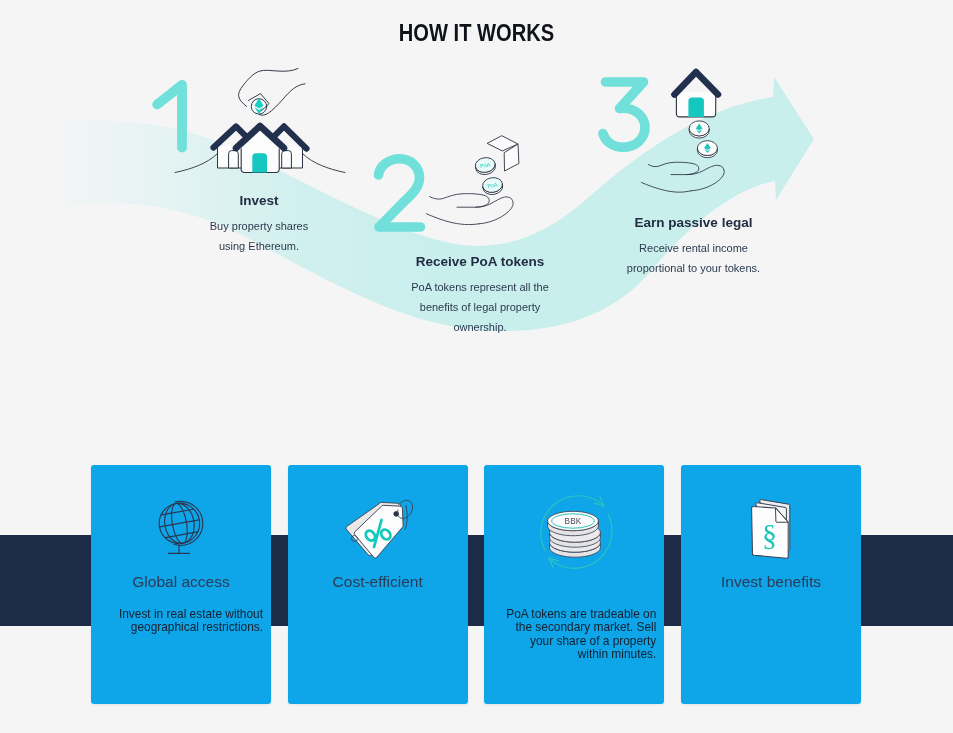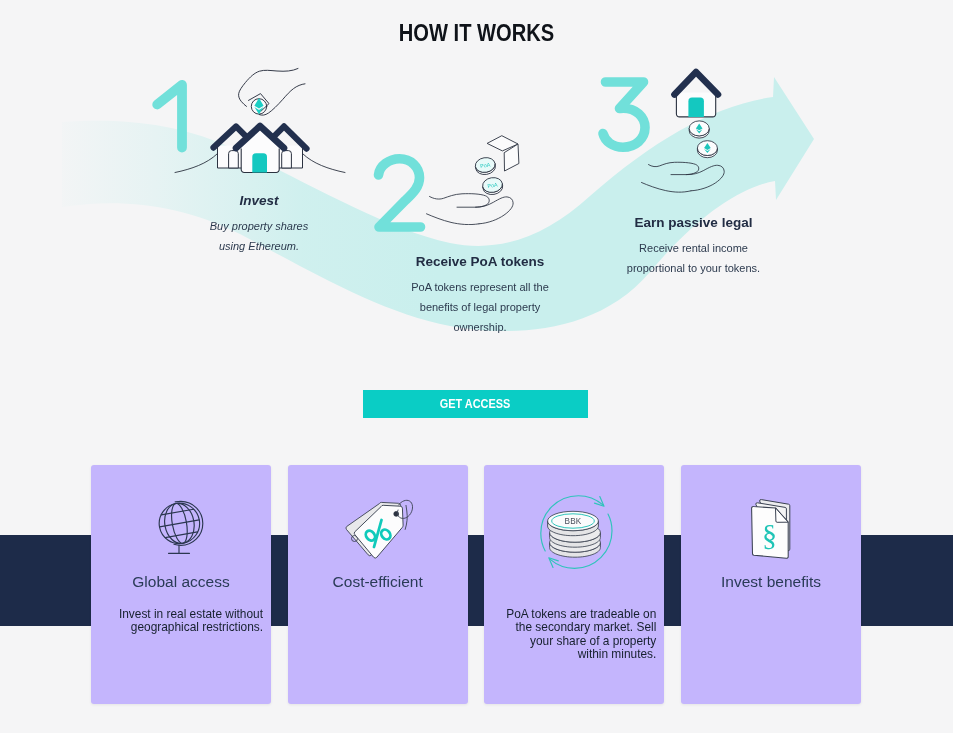--- a/index.html
+++ b/index.html
@@ -16,21 +16,21 @@
   .coinlabel{font-size:5.4px;fill:#25c9bf;font-family:"Liberation Sans",sans-serif;}
   .bbklabel{font-size:8.2px;fill:#4a4f5c;font-family:"Liberation Sans",sans-serif;letter-spacing:0.2px;}
   .seclabel{font-size:30px;fill:#1fc4b6;font-family:"Liberation Serif",serif;}
 
   .cta{position:absolute;left:363px;top:390px;width:225px;height:28px;background:#0acdc5;border:none;color:#ffffff;
        font-size:13px;font-weight:bold;letter-spacing:0px;font-family:"Liberation Sans",sans-serif;cursor:pointer;
        padding:0;line-height:28px;}
   .cta span{display:inline-block;transform:scaleX(0.84);}
 
   .cards{position:absolute;left:91px;top:465px;width:770px;height:239px;display:flex;justify-content:space-between;}
-  .card{width:180px;height:239px;background:#c4b5fd;border-radius:3px;box-shadow:0 1px 3px rgba(0,0,0,.07);
+  .card{width:180px;height:239px;background:#0ea5e9;border-radius:3px;box-shadow:0 1px 3px rgba(0,0,0,.07);
         display:flex;flex-direction:column;align-items:center;position:relative;}
   .card-icon{margin-top:24px;height:74px;display:flex;align-items:center;justify-content:center;}
   .card-title{font-size:15.5px;color:#2a3b57;margin:0;position:absolute;top:108px;width:100%;text-align:center;}
   .card-desc{font-size:11.9px;color:#16202e;line-height:13.3px;text-align:right;position:absolute;top:143px;width:164px;left:8px;margin:0;white-space:pre-line;}
 </style>
 </head>
 <body>
 
 <div class="stage">
 
@@ -144,40 +144,39 @@
   <svg class="ill" id="num1" style="left:145px;top:72px;" width="55" height="90" viewBox="0 0 55 90">
     <path fill="none" stroke="#71e0da" stroke-width="9.8" stroke-linecap="round" stroke-linejoin="round" d="M12.2,32.5 L37.0,12.9 L37.0,75.6"></path>
   </svg>
   <svg class="ill" id="num2" style="left:369px;top:152px;" width="64" height="92" viewBox="0 0 64 92">
     <path fill="none" stroke="#71e0da" stroke-width="9.6" stroke-linecap="round" stroke-linejoin="round" d="M9.5,23.0 C10.5,13.8 20.2,6.8 30.5,6.8 C41.8,6.8 50.5,14.8 50.5,25.7 C50.5,34.2 44.8,40.4 36.5,48.2 L10.0,75.0 L51.5,75.0"></path>
   </svg>
   <svg class="ill" id="num3" style="left:596px;top:70px;" width="64" height="92" viewBox="0 0 64 92">
     <path fill="none" stroke="#71e0da" stroke-width="9.6" stroke-linecap="round" stroke-linejoin="round" d="M9.5,12.0 L47.5,12.0 L23.5,38.5 C24.5,38.3 26.0,38.2 27.5,38.2 C39.5,38.2 49.0,46.6 49.0,57.6 C49.0,68.8 39.5,77.2 27.0,77.2 C17.0,77.2 9.0,71.5 7.0,63.5"></path>
   </svg>
 
-  <div class="step" id="step1" style="left:189px;top:193px;width:140px;font-style:italic;">
+  <div class="step" id="step1" style="left:189px;top:193px;width:140px;">
     <p class="step-title">Invest</p>
     <p class="step-desc">Buy property shares
 using Ethereum.</p>
   </div>
   <div class="step" id="step2" style="left:394px;top:254px;width:172px;">
     <p class="step-title">Receive PoA tokens</p>
     <p class="step-desc">PoA tokens represent all the
 benefits of legal property
 ownership.</p>
   </div>
   <div class="step" id="step3" style="left:616px;top:215px;width:155px;">
     <p class="step-title">Earn passive legal</p>
     <p class="step-desc">Receive rental income
 proportional to your tokens.</p>
   </div>
 
   <div class="navy-band"></div>
   <h1 class="title">HOW IT WORKS</h1>
-  <button class="cta"><span>GET ACCESS</span></button>
   <div class="cards">
 
     <div class="card">
       <div class="card-icon">
         <svg width="64" height="64" viewBox="0 0 64 64" fill="none" stroke="#2b3750" stroke-width="1.15" stroke-linecap="round">
           <g transform="rotate(-10 30.4 29.4)">
             <circle cx="30.4" cy="29.4" r="20.2"></circle>
             <ellipse cx="30.4" cy="29.4" rx="7.1" ry="20.2"></ellipse>
             <ellipse cx="30.4" cy="29.4" rx="14.6" ry="20.2"></ellipse>
             <path d="M14.0,17.9 L46.8,17.9 M10.3,29.4 L50.5,29.4 M14.0,40.9 L46.8,40.9"></path>

